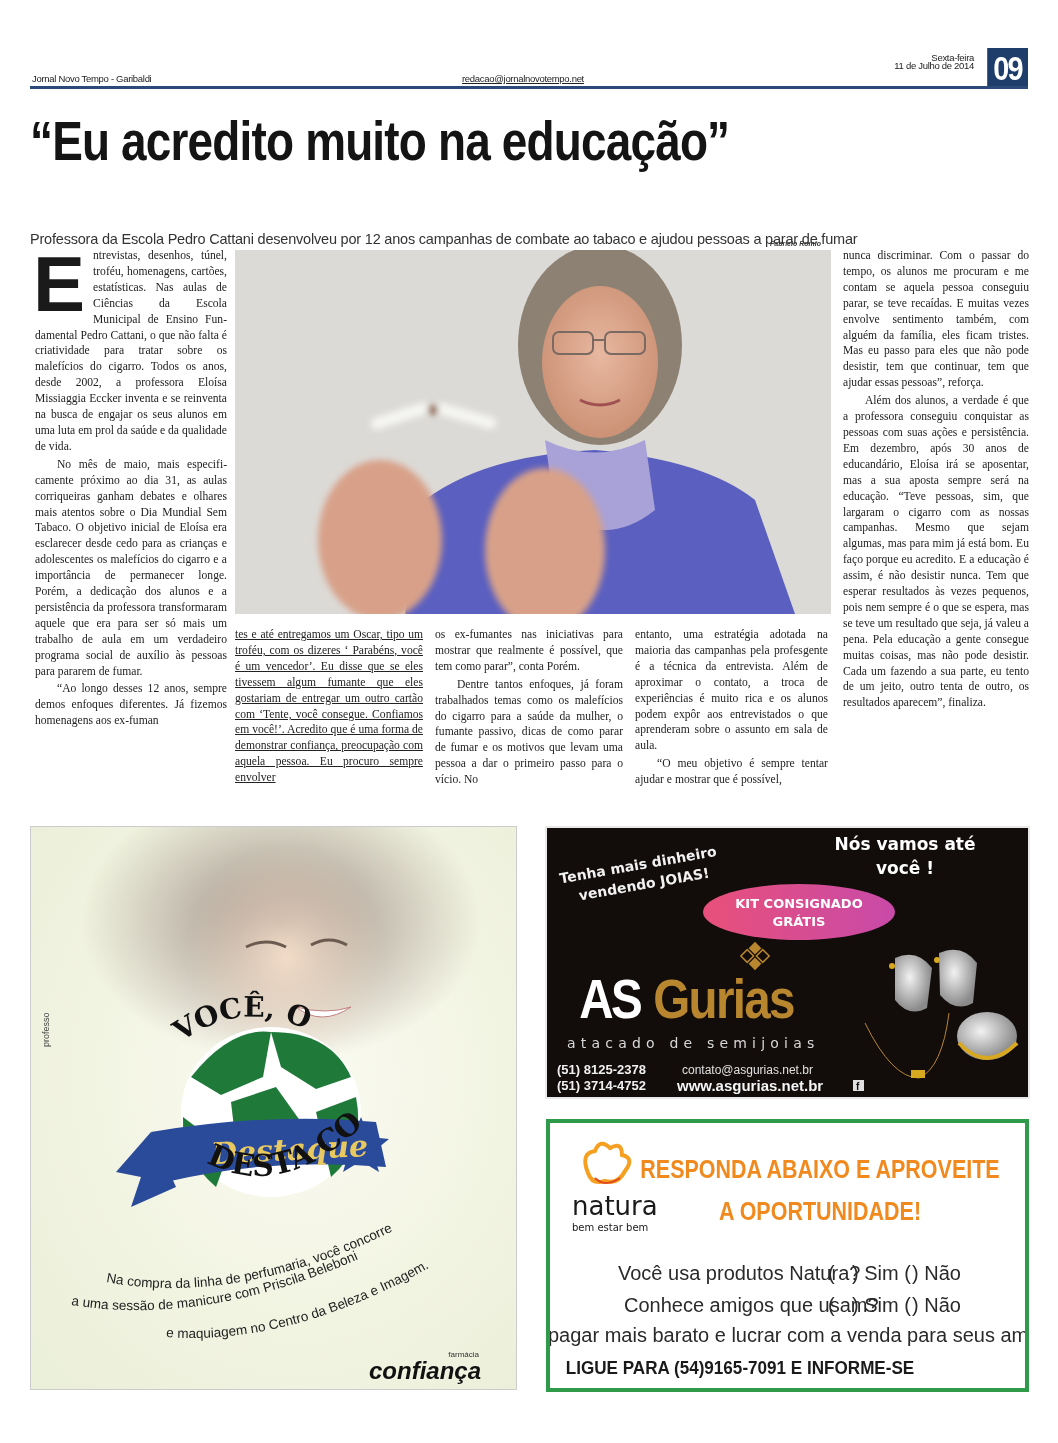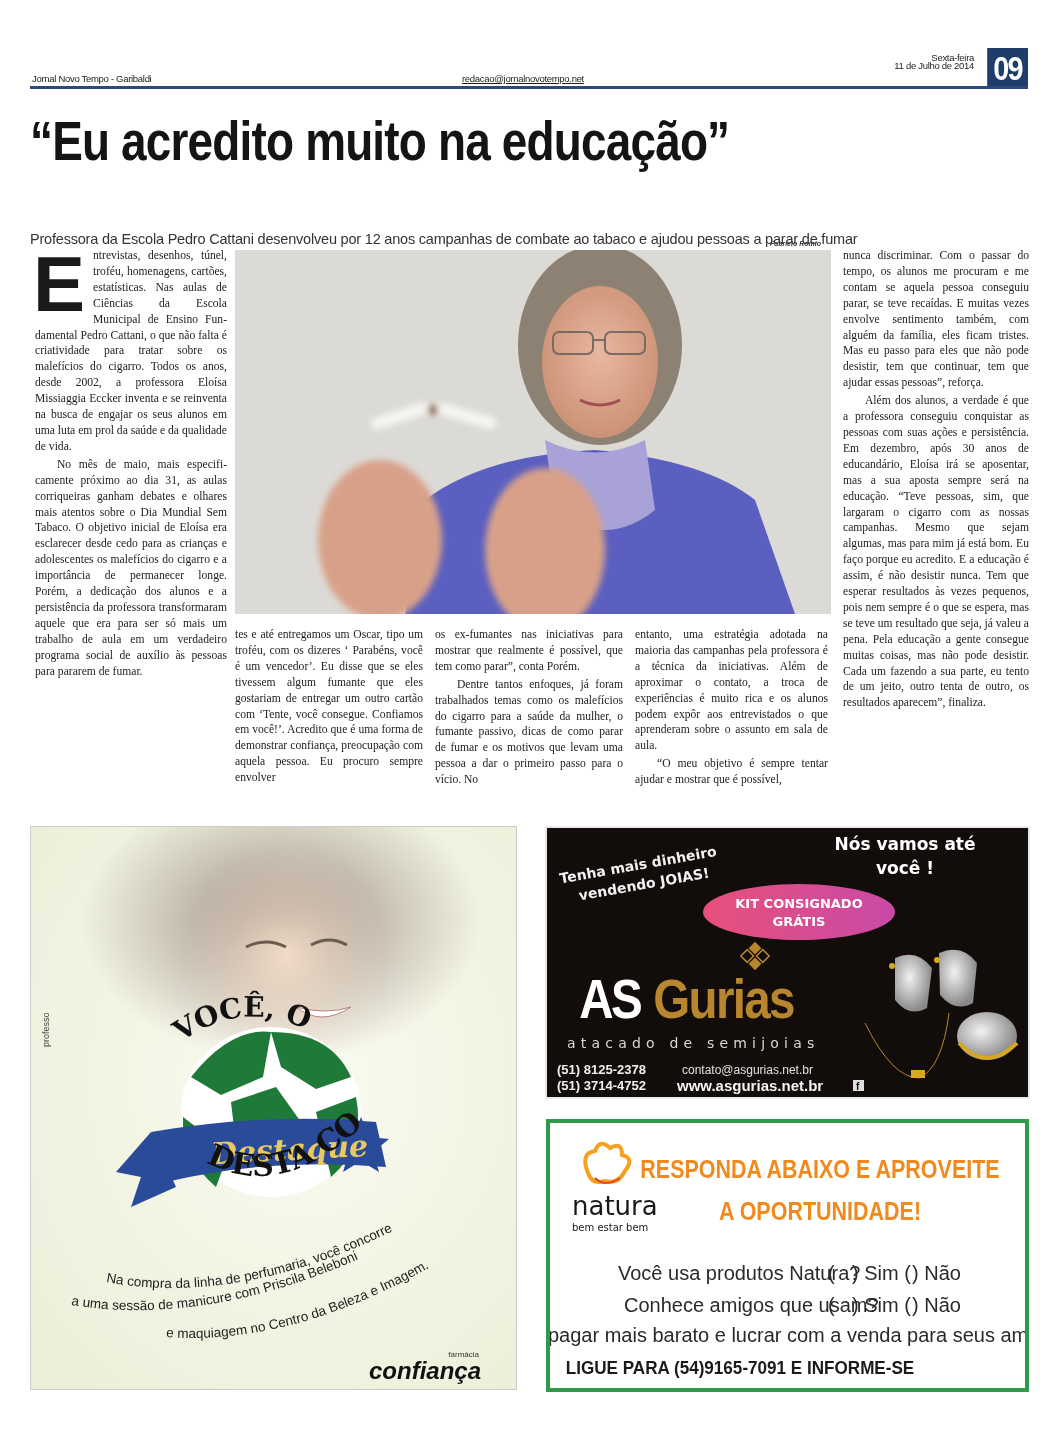--- a/index.html
+++ b/index.html
@@ -17,21 +17,21 @@
 
   
   .title { position: absolute; left: 30px; top: 108px; font: bold 56px "Liberation Sans", sans-serif; color: #141414; letter-spacing: -1px; transform: scaleX(0.82); transform-origin: left top; white-space: nowrap; }
   .subtitle { position: absolute; left: 30px; top: 199px; font: 14.5px "Liberation Sans", sans-serif; color: #333; white-space: nowrap; letter-spacing: -0.2px; margin-top: 32px; }
 
   
   .col { position: absolute; font: 11.6px/15.9px "Liberation Serif", serif; color: #222; text-align: justify; hyphens: manual; }
   .col p { text-indent: 22px; margin-bottom: 2px; }
   .col p.noind { text-indent: 0; }
   .col1 { left: 35px; top: 248px; width: 192px; }
-  .col2 { left: 235px; top: 627px; width: 188px; }
+  .col2 { left: 235px; top: 627px; width: 188px; text-decoration: underline; }
   .col3 { left: 435px; top: 627px; width: 188px; }
   .col4 { left: 635px; top: 627px; width: 193px; }
   .col5 { left: 843px; top: 248px; width: 186px; }
   .dropcap { float: left; font: bold 78px/60px "Liberation Sans", sans-serif; color: #1a1a1a; margin: 6px 8px 0 -2px; height: 62px; }
 
   
   .photo-credit { position: absolute; left: 770px; top: 240px; font: italic bold 7px "Liberation Sans", sans-serif; color: #333; }
   .photo { position: absolute; left: 235px; top: 250px; width: 596px; height: 364px; overflow: hidden; background: linear-gradient(180deg, #dfdedb 0%, #d6d4d0 100%); }
 
   
@@ -50,20 +50,21 @@
   <span class="hdr-page">09</span>
   <div class="hdr-rule"></div>
 </div>
 
 <h1 class="title">“Eu acredito muito na educação”</h1>
 <div class="subtitle">Professora da Escola Pedro Cattani desenvolveu por 12 anos campanhas de combate ao tabaco e ajudou pessoas a parar de fumar</div>
 
 <div class="col col1">
   <p class="noind"><span class="dropcap">E</span><span>ntrevistas, desenhos, túnel, troféu, homenagens, car­tões, estatísticas. Nas au­las de Ciências da Escola Municipal de Ensino Fun­damental Pedro Cattani, o que não falta é criatividade para tratar sobre os malefícios do cigarro. Todos os anos, desde 2002, a professora Eloísa Missiaggia Ec­cker inventa e se reinventa na busca de engajar os seus alunos em uma luta em prol da saúde e da qualidade de vida.</span></p>
   <p>No mês de maio, mais especifi­camente próximo ao dia 31, as aulas corriqueiras ganham debates e olha­res mais atentos sobre o Dia Mun­dial Sem Tabaco. O objetivo inicial de Eloísa era esclarecer desde cedo para as crianças e adolescentes os malefícios do cigarro e a importân­cia de permanecer longe. Porém, a dedicação dos alunos e a persis­tência da professora transformaram aquele que era para ser só mais um trabalho de aula em um verdadeiro programa social de auxílio às pesso­as para pararem de fumar.</p>
+  <p>“Ao longo desses 12 anos, sem­pre demos enfoques diferentes. Já fizemos homenagens aos ex-fuman­</p>
 </div>
 
 <span class="photo-credit">Fabrício Romio</span>
 <div class="photo">
   <svg width="596" height="364" viewBox="0 0 596 364">
     <defs>
       <radialGradient id="skin" cx="50%" cy="45%" r="60%">
         <stop offset="0%" stop-color="#e8b8a0"></stop>
         <stop offset="100%" stop-color="#c98e72"></stop>
       </radialGradient>
@@ -101,21 +102,21 @@
 </div>
 
 <div class="col col2">
   <p class="noind">tes e até entregamos um Oscar, tipo um troféu, com os dizeres ‘ Para­béns, você é um vencedor’. Eu disse que se eles tivessem algum fumante que eles gostariam de entregar um outro cartão com ‘Tente, você con­segue. Confiamos em você!’. Acre­dito que é uma forma de demonstrar confiança, preocupação com aquela pessoa. Eu procuro sempre envolver</p>
 </div>
 <div class="col col3">
   <p class="noind">os ex-fumantes nas iniciativas para mostrar que realmente é possível, que tem como parar”, conta Porém.</p>
   <p>Dentre tantos enfoques, já fo­ram trabalhados temas como os malefícios do cigarro para a saúde da mulher, o fumante passivo, dicas de como parar de fumar e os mo­tivos que levam uma pessoa a dar o primeiro passo para o vício. No</p>
 </div>
 <div class="col col4">
-  <p class="noind">entanto, uma estratégia adotada na maioria das campanhas pela profes­sora é a técnica da iniciativas. Além de aproximar o contato, a troca de experiências é muito rica e os alu­nos podem expôr aos entrevistados o que aprenderam sobre o assunto em sala de aula.</p>
+  <p class="noind">entanto, uma estratégia adotada na maioria das campanhas pela profes­gente é a técnica da entrevista. Além de aproximar o contato, a troca de experiências é muito rica e os alu­nos podem expôr aos entrevistados o que aprenderam sobre o assunto em sala de aula.</p>
   <p>“O meu objetivo é sempre ten­tar ajudar e mostrar que é possível,</p>
 </div>
 
 <div class="col col5">
   <p class="noind">nunca discriminar. Com o passar do tempo, os alunos me procuram e me contam se aquela pessoa conseguiu parar, se teve recaídas. E muitas vezes envolve sentimento também, com alguém da família, eles ficam tristes. Mas eu passo para eles que não pode desistir, tem que continu­ar, tem que ajudar essas pessoas”, reforça.</p>
   <p>Além dos alunos, a verdade é que a professora conseguiu con­quistar as pessoas com suas ações e persistência. Em dezembro, após 30 anos de educandário, Eloísa irá se aposentar, mas a sua aposta sempre será na educação. “Teve pessoas, sim, que largaram o cigarro com as nossas campanhas. Mesmo que se­jam algumas, mas para mim já está bom. Eu faço porque eu acredito. E a educação é assim, é não desistir nunca. Tem que esperar resultados às vezes pequenos, pois nem sem­pre é o que se espera, mas se teve um resultado que seja, já valeu a pena. Pela educação a gente con­segue muitas coisas, mas não pode desistir. Cada um fazendo a sua par­te, eu tento de um jeito, outro tenta de outro, os resultados aparecem”, finaliza.</p>
 </div>
 
 <div class="ad-copa">
   <svg width="487" height="564" viewBox="0 0 487 564" style="position:absolute;left:0;top:0">

